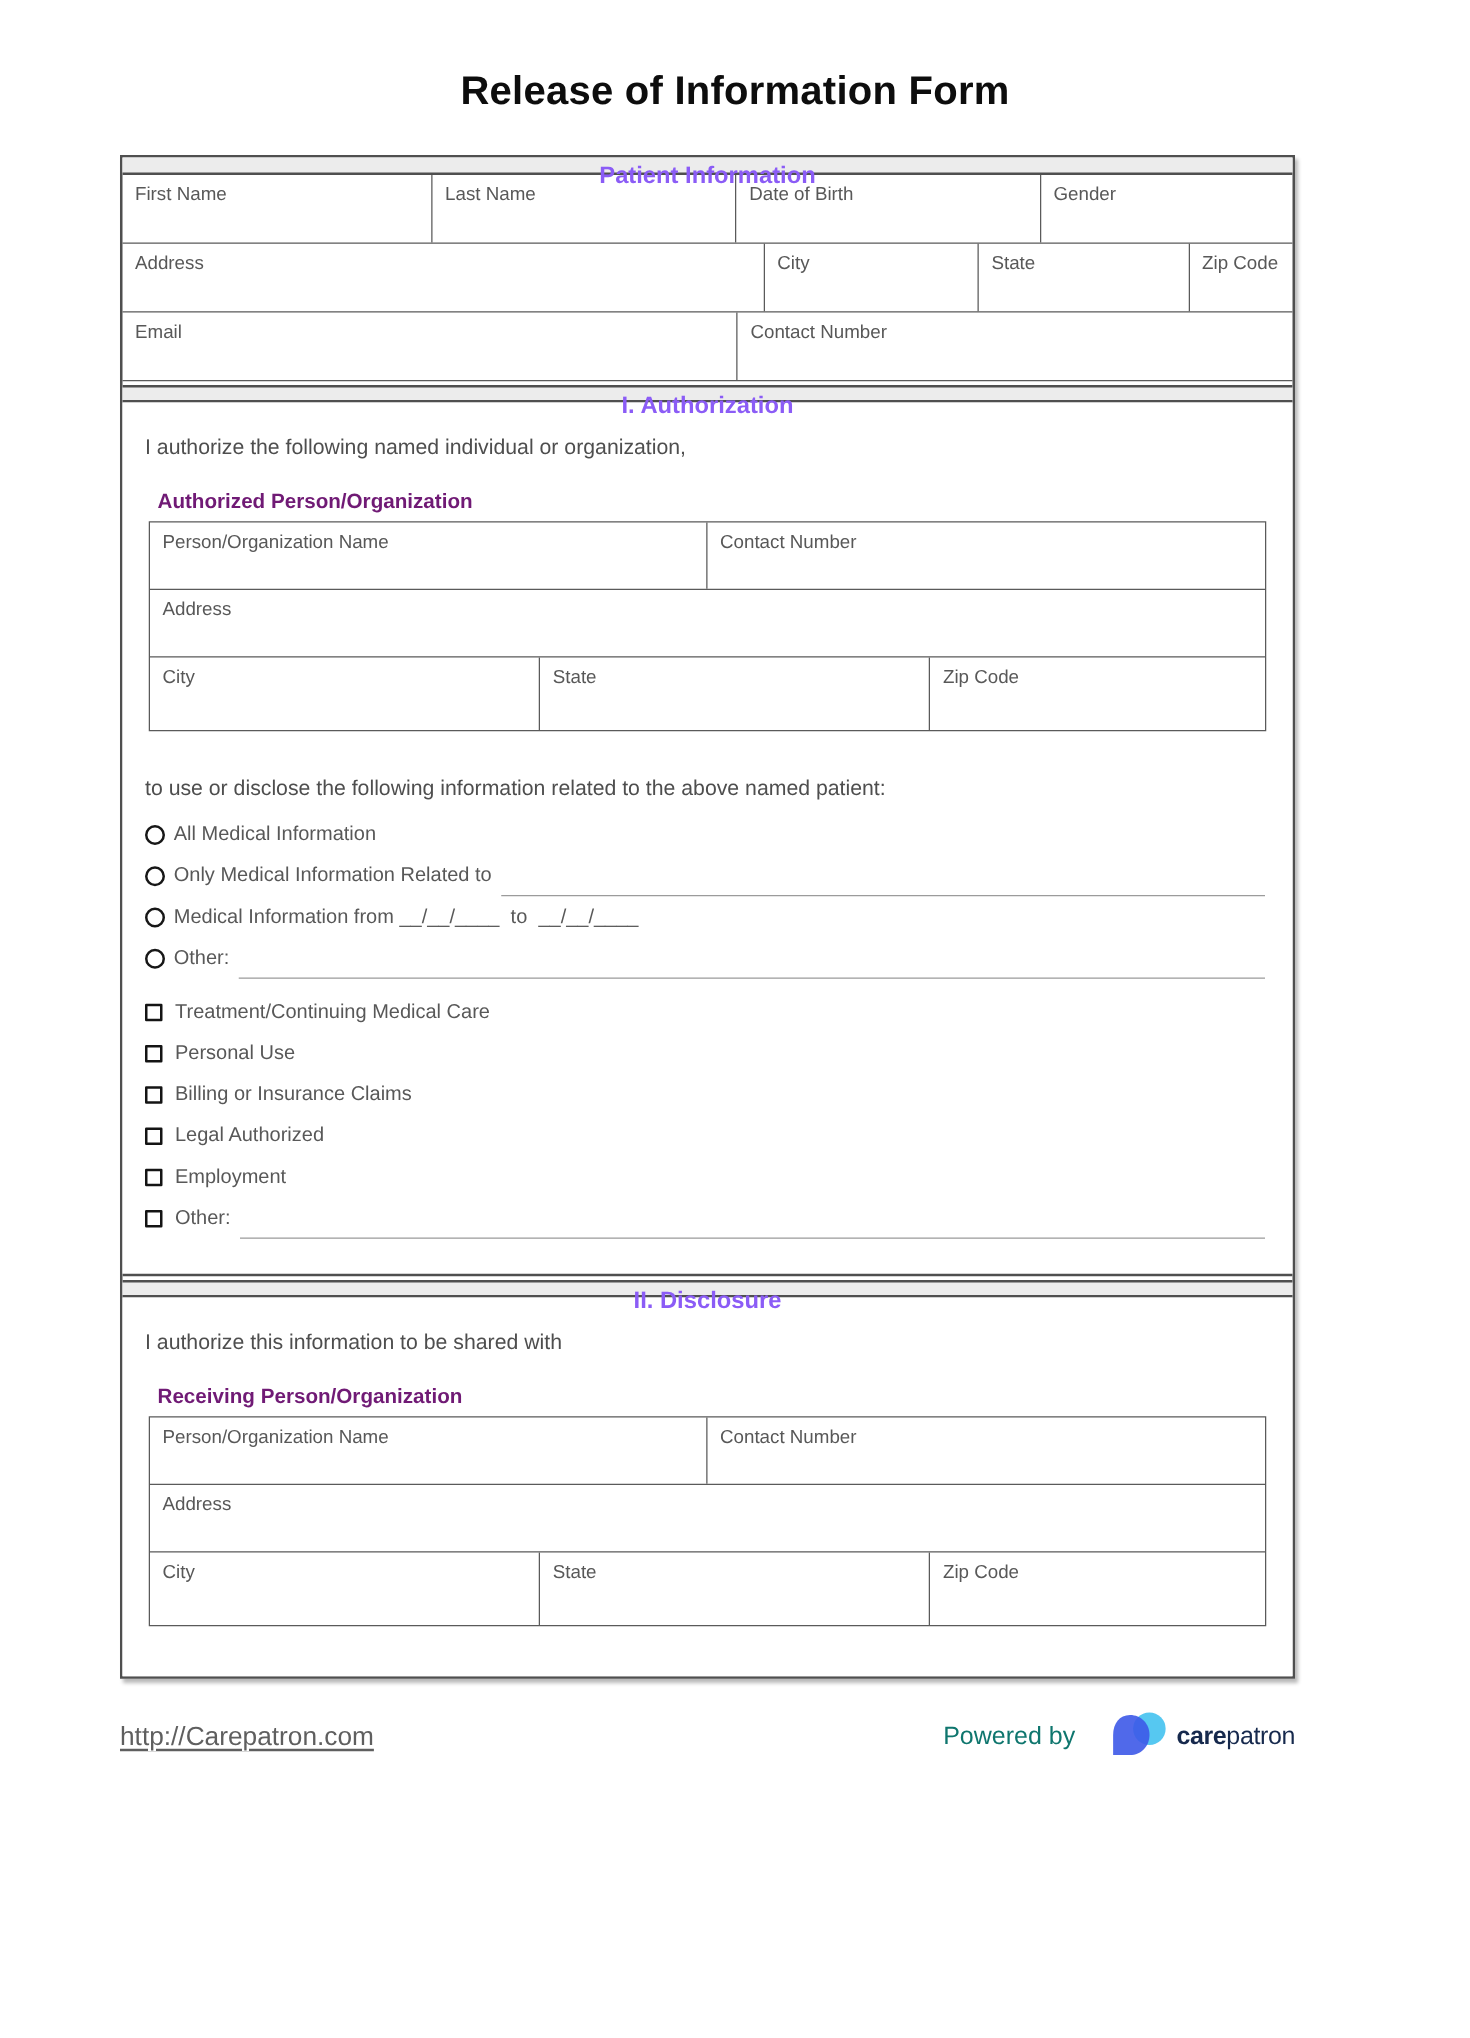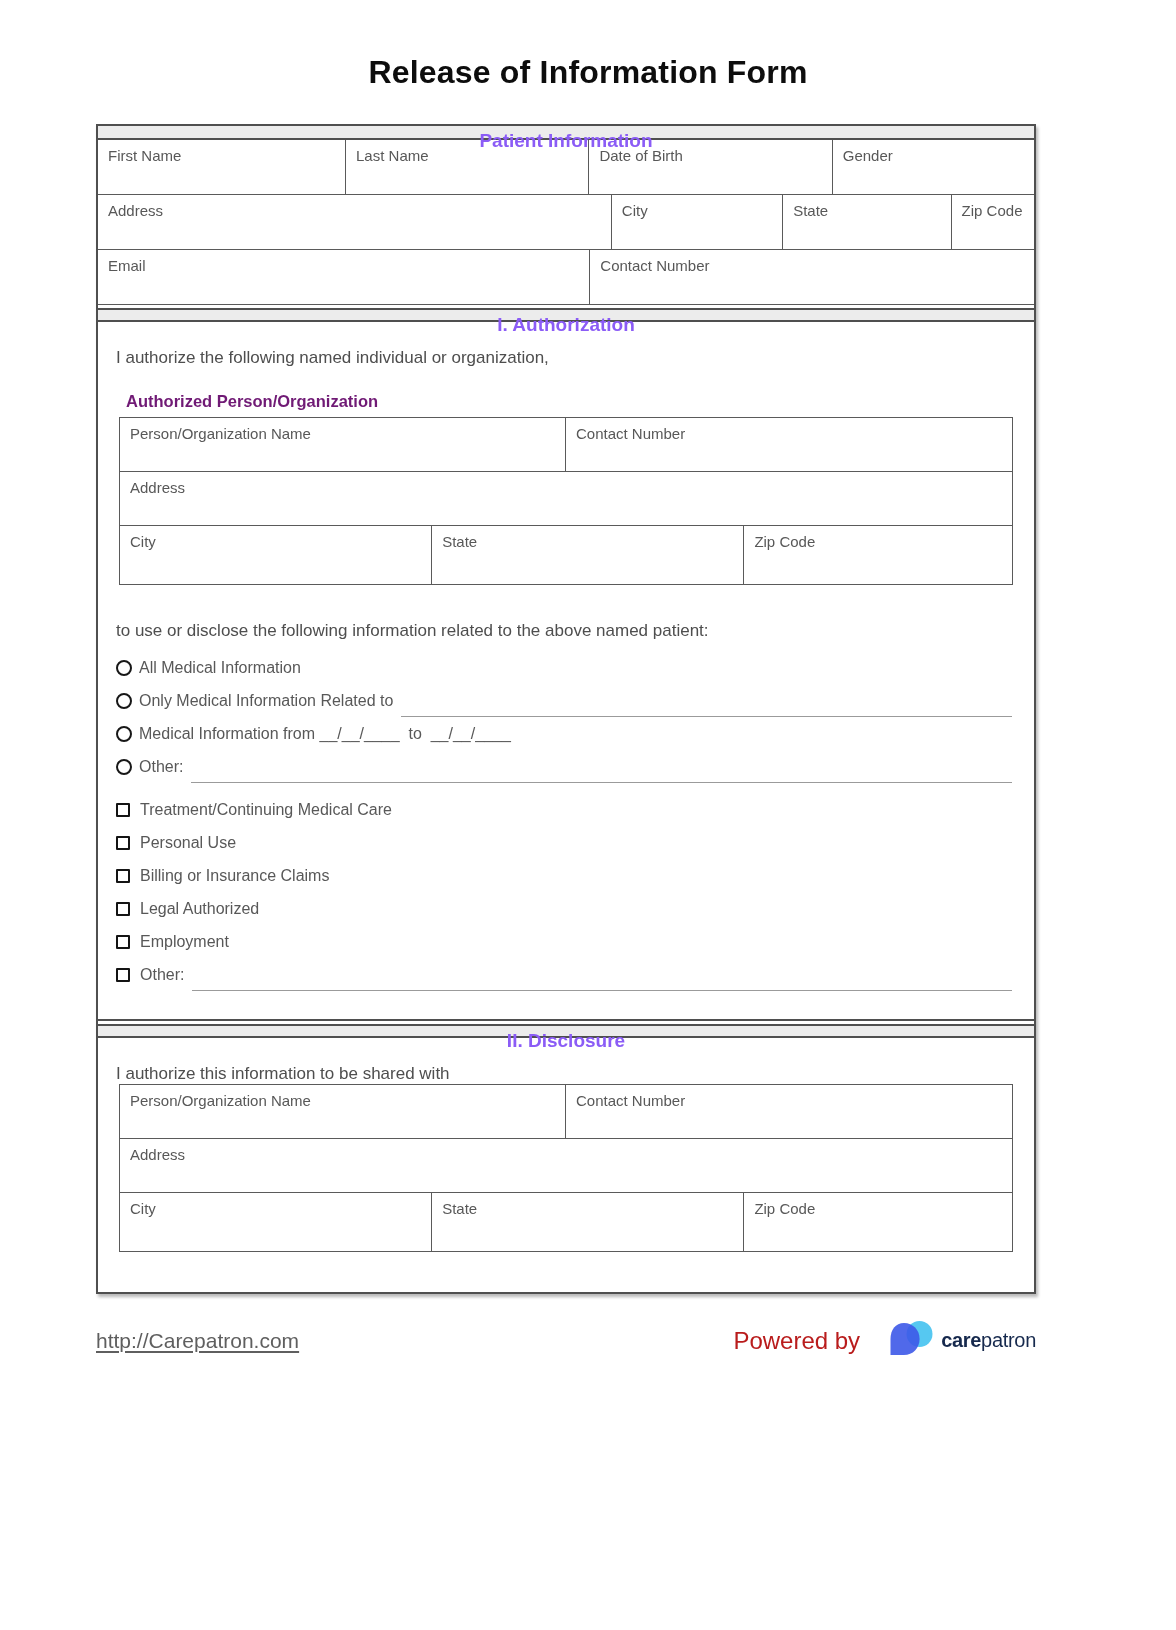--- a/index.html
+++ b/index.html
@@ -86,21 +86,21 @@
     justify-content: space-between;
     align-items: center;
   }
   .site-link {
     font-size: 21px;
     color: #5f5f5f;
     text-decoration: underline;
     text-underline-offset: 3px;
   }
   .powered { display: flex; align-items: center; }
-  .powered-label { font-size: 24px; color: #b91c1c; margin-right: 26px; }
+  .powered-label { font-size: 20px; color: #0f766e; margin-right: 26px; }
   .logo-mark { display: block; margin-right: 7px; }
   .brand-text { font-size: 20px; color: #16294d; letter-spacing: -0.3px; }
   .brand-text b { font-weight: bold; }
 </style>
 </head>
 <body>
 
 <h1 class="page-title">Release of Information Form</h1>
 
 <div class="form-box">
@@ -193,20 +193,21 @@
         <span class="opt-label">Other:</span>
         <span class="fill-line"></span>
       </div>
     </div>
   </div>
 
   <div class="section-header mid">II. Disclosure</div>
   <div class="section-body last">
     <p class="lead first">I authorize this information to be shared with</p>
 
+    <div class="sub-label">Receiving Person/Organization</div>
     <div class="inner-table">
       <div class="irow half">
         <div class="cell"><span class="lbl">Person/Organization Name</span></div>
         <div class="cell"><span class="lbl">Contact Number</span></div>
       </div>
       <div class="irow full">
         <div class="cell"><span class="lbl">Address</span></div>
       </div>
       <div class="irow thirds">
         <div class="cell"><span class="lbl">City</span></div>

